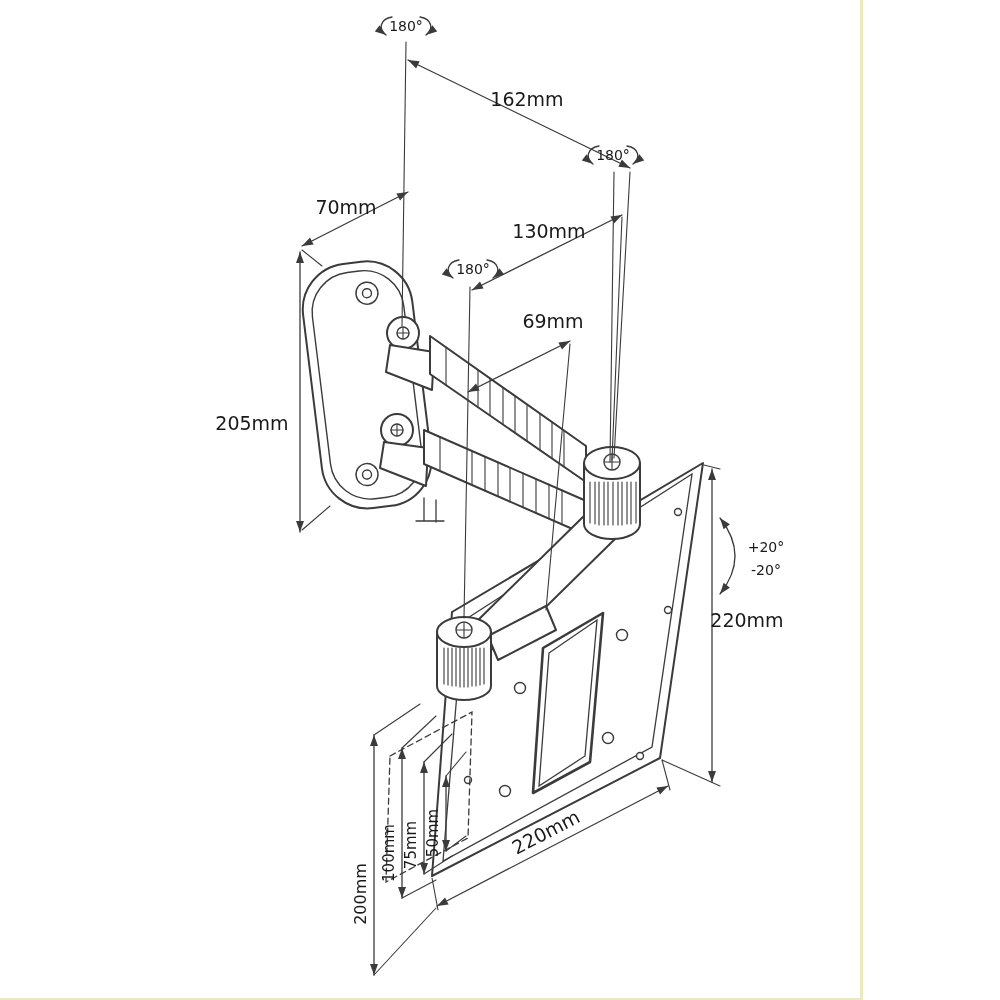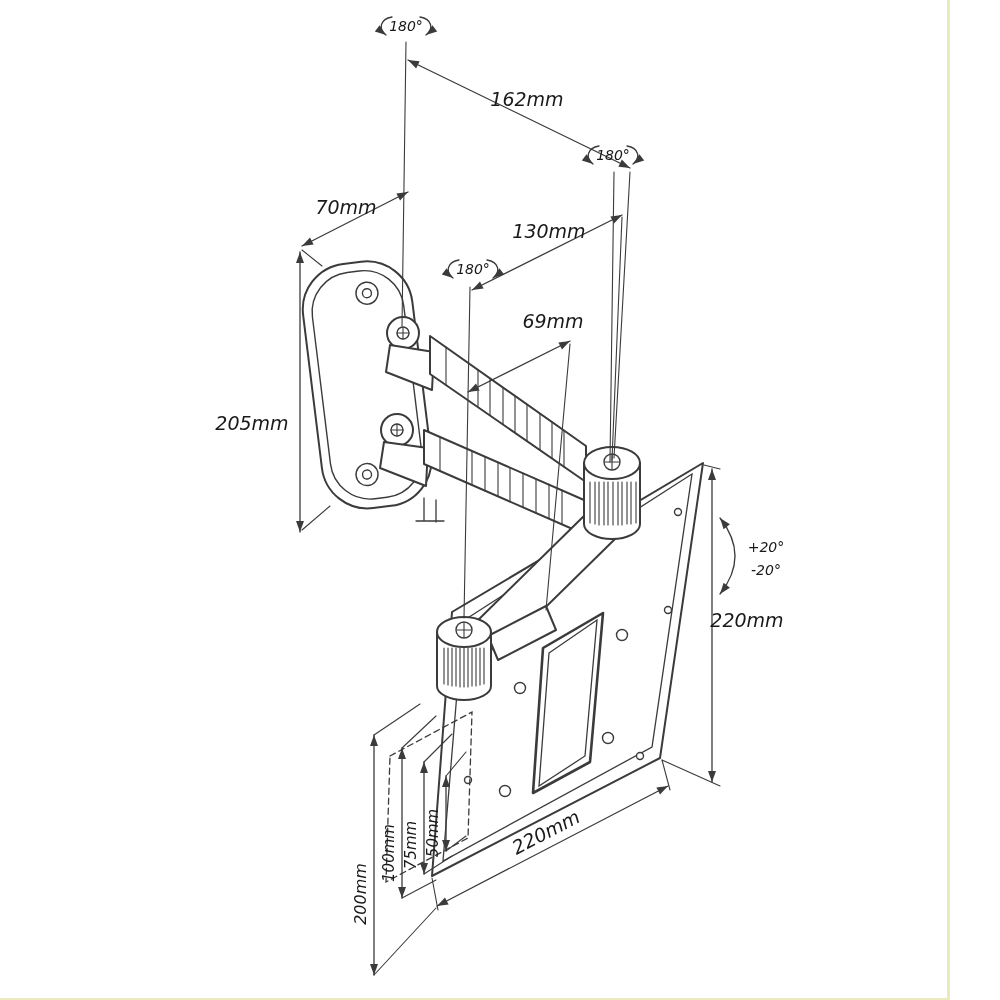--- a/index.html
+++ b/index.html
@@ -1,21 +1,20 @@
 <!DOCTYPE html>
 <html><head>
 <meta charset="utf-8">
 <style>
   html,body{margin:0;padding:0;background:#ffffff;}
   .stage{
-    position:relative;width:950px;height:1000px;background:#ffffff;
+    position:relative;width:863px;height:1000px;background:#ffffff;
     border-right:3px solid #eaeabf;border-bottom:2px solid #eaeabf;
     box-sizing:border-box;overflow:hidden;
     font-family:"DejaVu Sans","Liberation Sans",sans-serif;
-    font-style:italic;
   }
   svg{display:block;}
   .shape{fill:#ffffff;stroke:#3b3b3b;stroke-width:2;stroke-linejoin:round;}
   .d1{stroke-width:1.4;}
   .ln{fill:none;stroke:#3b3b3b;stroke-width:1.3;stroke-linecap:round;}
   .thin{stroke-width:1.1;}
   .dash{stroke-dasharray:6 4;}
   .arr{fill:#3b3b3b;stroke:none;}
   text{fill:#191919;stroke:none;font-family:"DejaVu Sans","Liberation Sans",sans-serif;}
   .t19{font-size:19px;}

